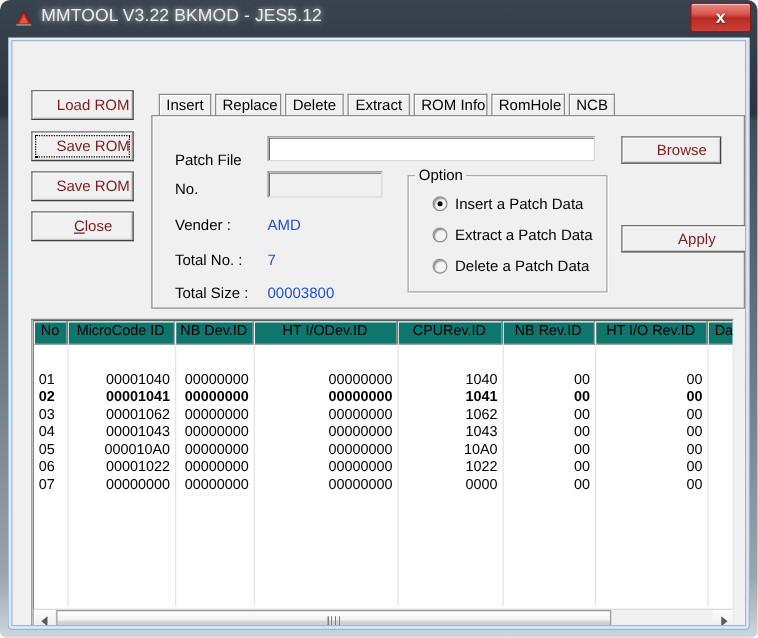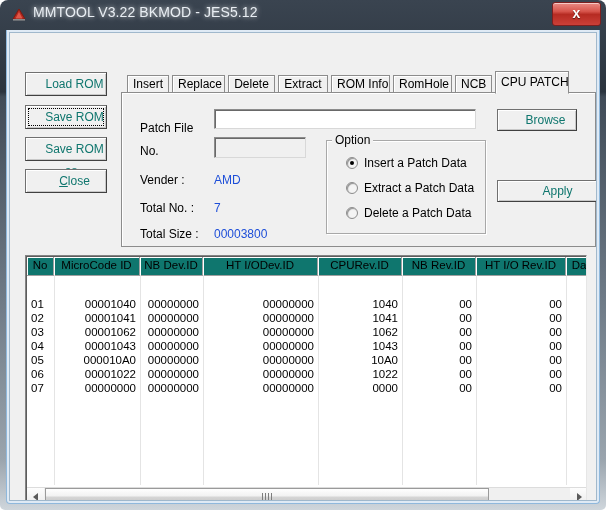--- a/index.html
+++ b/index.html
@@ -90,21 +90,21 @@
   .btn {
     position: absolute;
     box-sizing: border-box;
     background: #f0f0f0;
     border: 1px solid #707070;
     border-right-color: #404040;
     border-bottom-color: #404040;
     box-shadow: inset 1px 1px 0 #ffffff, inset -1px -1px 0 #c8c8c8;
     font-family: "Liberation Sans", sans-serif;
     font-size: 12px;
-    color: #0f766e;
+    color: #7f1d1d;
     text-align: center;
     cursor: pointer;
     user-select: none;
     padding-left: 17px;
   }
   .btn span.lbl {
     display: block;
     width: 100%;
   }
   .btn.focused::after {
@@ -407,21 +407,20 @@
       </div>
 
       <div id="tabstrip">
         <div class="tab" style="left:6px;  width:42px;">Insert</div>
         <div class="tab" style="left:51px; width:53px;">Replace</div>
         <div class="tab" style="left:107px;width:47px;">Delete</div>
         <div class="tab" style="left:157px;width:50px;">Extract</div>
         <div class="tab" style="left:210px;width:59px;">ROM Info</div>
         <div class="tab" style="left:272px;width:59px;">RomHole</div>
         <div class="tab" style="left:334px;width:37px;">NCB</div>
-        <div class="tab active" style="left:374px;width:74px;">CPU PATCH</div>
       </div>
 
       <div id="tabpanel">
 
         <span class="flabel" style="left:18px; top:28px;">Patch File</span>
 
         <input class="tinput" style="left: 92px; top: 16px; width: 262px; height: 20px;" value="">
 
         <span class="flabel" style="left:18px; top:51px;">No.</span>
 
@@ -485,21 +484,21 @@
             <div class="lrow" style="top: 21px; position: absolute; left: 0px; width: 560px;">
               <div class="lcell lefty" style="left:2px;   width:25px;">01</div>
               <div class="lcell righty" style="left:27px;  width:86px;">00001040</div>
               <div class="lcell righty" style="left:113px; width:63px;">00000000</div>
               <div class="lcell righty" style="left:176px; width:115px;">00000000</div>
               <div class="lcell righty" style="left:291px; width:84px;">1040</div>
               <div class="lcell righty" style="left:375px; width:74px;">00</div>
               <div class="lcell righty" style="left:449px; width:90px;">00</div>
               <div class="lcell righty" style="left:539px; width:56px;">2008</div>
             </div>
-            <div class="lrow" style="top: 35px; position: absolute; left: 0px; width: 560px;">
+            <div class="lrow" style="top: 35px; position: absolute; left: 0px; width: 560px; font-weight: bold;">
               <div class="lcell lefty" style="left:2px;   width:25px;">02</div>
               <div class="lcell righty" style="left:27px;  width:86px;">00001041</div>
               <div class="lcell righty" style="left:113px; width:63px;">00000000</div>
               <div class="lcell righty" style="left:176px; width:115px;">00000000</div>
               <div class="lcell righty" style="left:291px; width:84px;">1041</div>
               <div class="lcell righty" style="left:375px; width:74px;">00</div>
               <div class="lcell righty" style="left:449px; width:90px;">00</div>
               <div class="lcell righty" style="left:539px; width:56px;">2008</div>
             </div>
             <div class="lrow" style="top: 49px; position: absolute; left: 0px; width: 560px; padding-left: 41px;">

